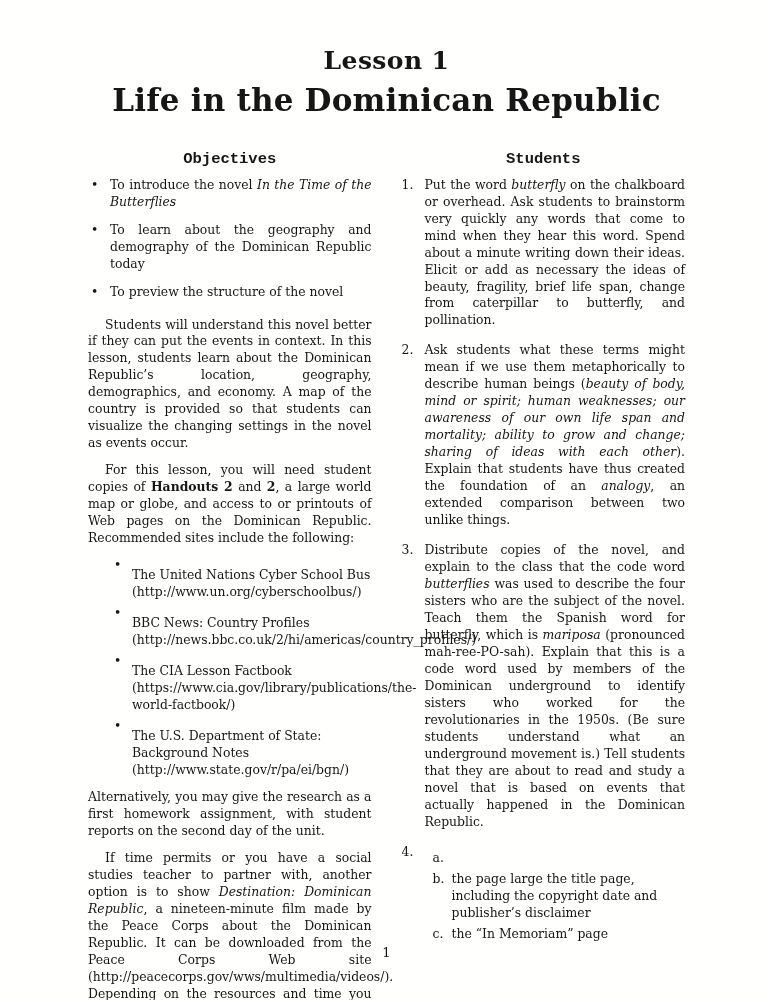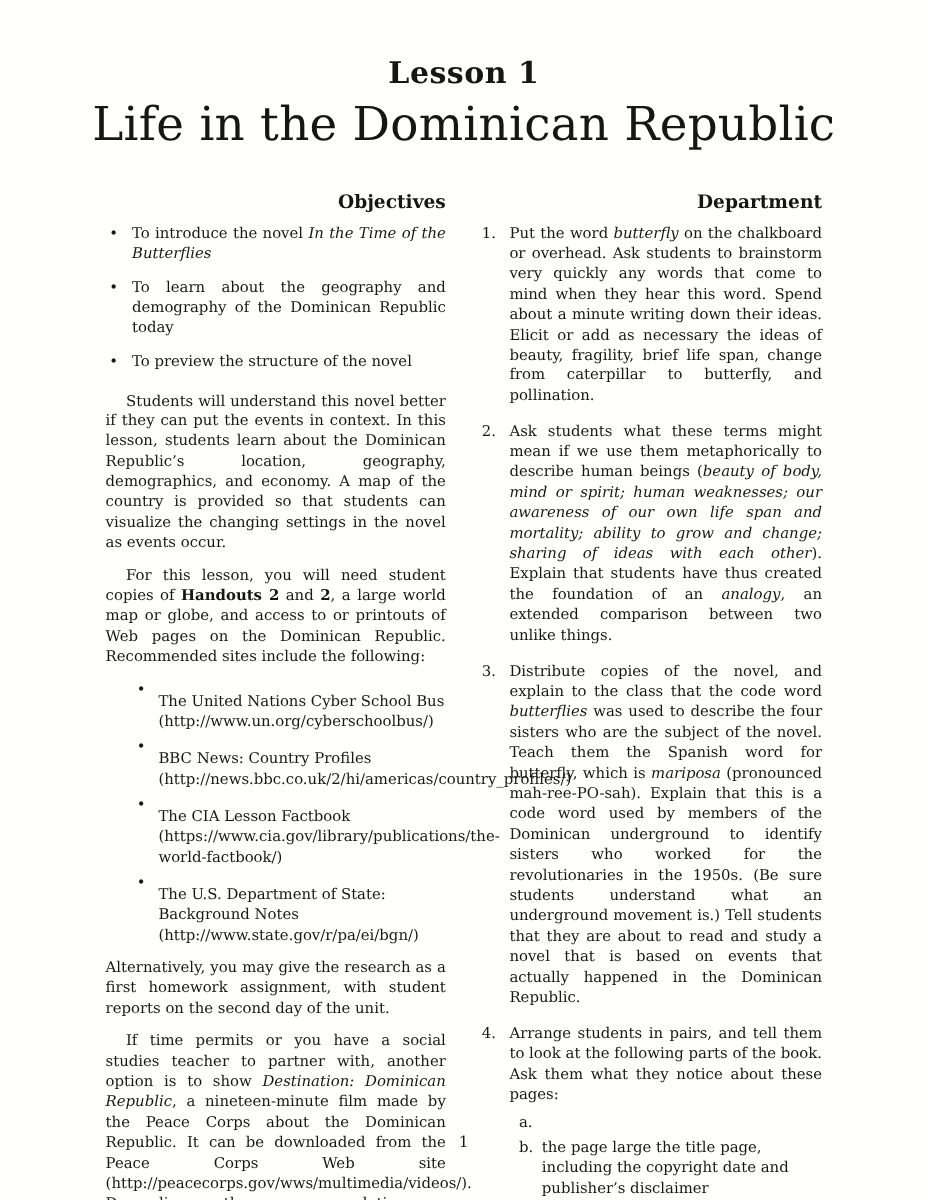--- a/index.html
+++ b/index.html
@@ -16,42 +16,43 @@
     color: #161616;
   }
   .doc-header { padding-top: 46px; text-align: center; }
   .lesson-label {
     font-size: 25px;
     font-weight: 700;
     letter-spacing: 0.4px;
   }
   .doc-title {
     margin: 7px 0 0 0;
-    font-size: 39px;
-    font-weight: 400;
+    font-size: 31px;
+    font-weight: 700;
     letter-spacing: 0.2px;
   }
   .columns {
     display: flex;
     gap: 30px;
     padding: 32px 88px 0 88px;
   }
   .col {
     flex: 1;
     min-width: 0;
     font-size: 12.4px;
     line-height: 1.37;
     text-align: justify;
   }
   .section-heading {
     margin: 0 0 8px 0;
     font-size: 15.5px;
     font-weight: 700;
-    text-align: right;
+    text-align: center;
     line-height: 1.2;
+    font-family: Liberation Mono, monospace;
   }
   .section { margin-bottom: 16px; }
   .para { margin: 0 0 10px 0; }
   .para.indent { text-indent: 17px; }
   .para:last-child { margin-bottom: 0; }
 
   .bullet-item { display: flex; margin: 0 0 11px 0; }
   .bullet-item .marker { flex: 0 0 22px; padding-left: 3px; }
   .bullet-item .btext { flex: 1; }
 
@@ -137,41 +138,40 @@
 
         <p class="para"><span>Alternatively, you may give the research as a first homework assignment, with student reports on the second day of the unit.</span></p>
         <p class="para indent"><span>If time permits or you have a social studies teacher to partner with, another option is to show </span><span class="it">Destination: Dominican Republic</span><span>, a nineteen-minute film made by the Peace Corps about the Dominican Republic. It can be downloaded from the Peace Corps Web site (http://peacecorps.gov/wws/multimedia/videos/). Depending on the resources and time you have available, this lesson will take one to three days.</span></p>
       </section>
 
     </div>
 
     <div class="col">
 
       <section class="section">
-        <h2 class="section-heading">Department</h2>
+        <h2 class="section-heading">Students</h2>
 
         <div class="step">
           <span class="step-num">1.</span>
           <div class="step-body"><span>Put the word </span><span class="it">butterfly</span><span> on the chalkboard or overhead. Ask students to brainstorm very quickly any words that come to mind when they hear this word. Spend about a minute writing down their ideas. Elicit or add as necessary the ideas of beauty, fragility, brief life span, change from caterpillar to butterfly, and pollination.</span></div>
         </div>
 
         <div class="step">
           <span class="step-num">2.</span>
           <div class="step-body"><span>Ask students what these terms might mean if we use them metaphorically to describe human beings (</span><span class="it">beauty of body, mind or spirit; human weaknesses; our awareness of our own life span and mortality; ability to grow and change; sharing of ideas with each other</span><span>). Explain that students have thus created the foundation of an </span><span class="it">analogy</span><span>, an extended comparison between two unlike things.</span></div>
         </div>
 
         <div class="step">
           <span class="step-num">3.</span>
           <div class="step-body"><span>Distribute copies of the novel, and explain to the class that the code word </span><span class="it">butterflies</span><span> was used to describe the four sisters who are the subject of the novel. Teach them the Spanish word for butterfly, which is </span><span class="it">mariposa</span><span> (pronounced mah-ree-PO-sah). Explain that this is a code word used by members of the Dominican underground to identify sisters who worked for the revolutionaries in the 1950s. (Be sure students understand what an underground movement is.) Tell students that they are about to read and study a novel that is based on events that actually happened in the Dominican Republic.</span></div>
         </div>
 
         <div class="step">
           <span class="step-num">4.</span>
           <div class="step-body">
-            <div class="step-text"><span>Arrange students in pairs, and tell them to look at the following parts of the book. Ask them what they notice about these pages:</span></div>
             <div class="sub-list">
               <div class="sub-item">
                 <span class="sub-label">a.</span>
               </div>
               <div class="sub-item">
                 <span class="sub-label">b.</span>
                 <span class="sub-text"><span>the page large the title page, including the copyright date and publisher’s disclaimer</span></span>
               </div>
               <div class="sub-item">
                 <span class="sub-label">c.</span>

